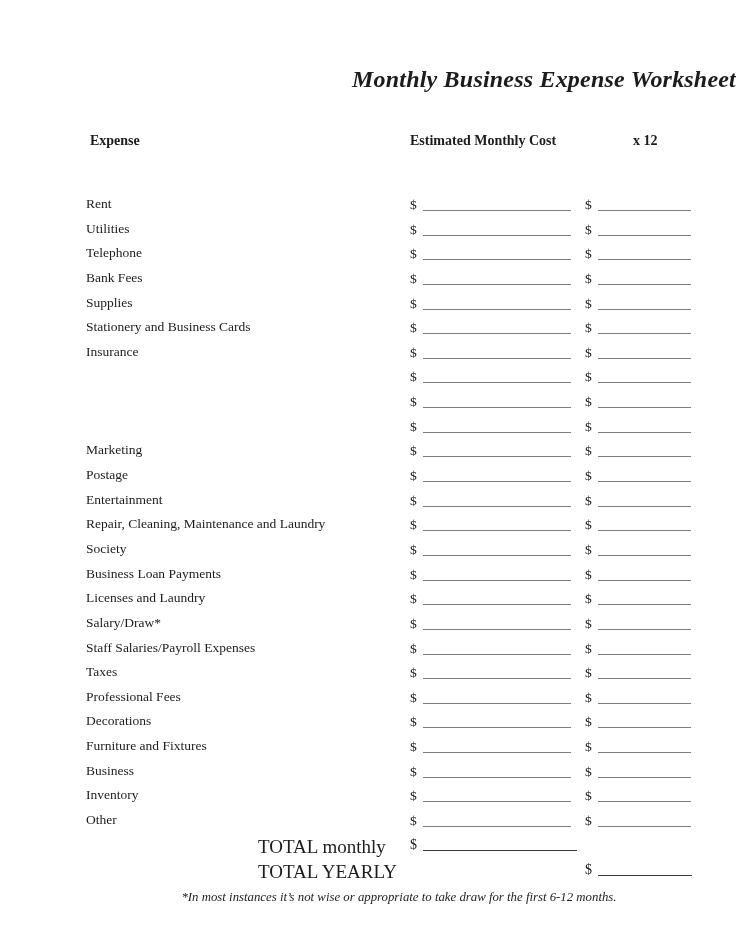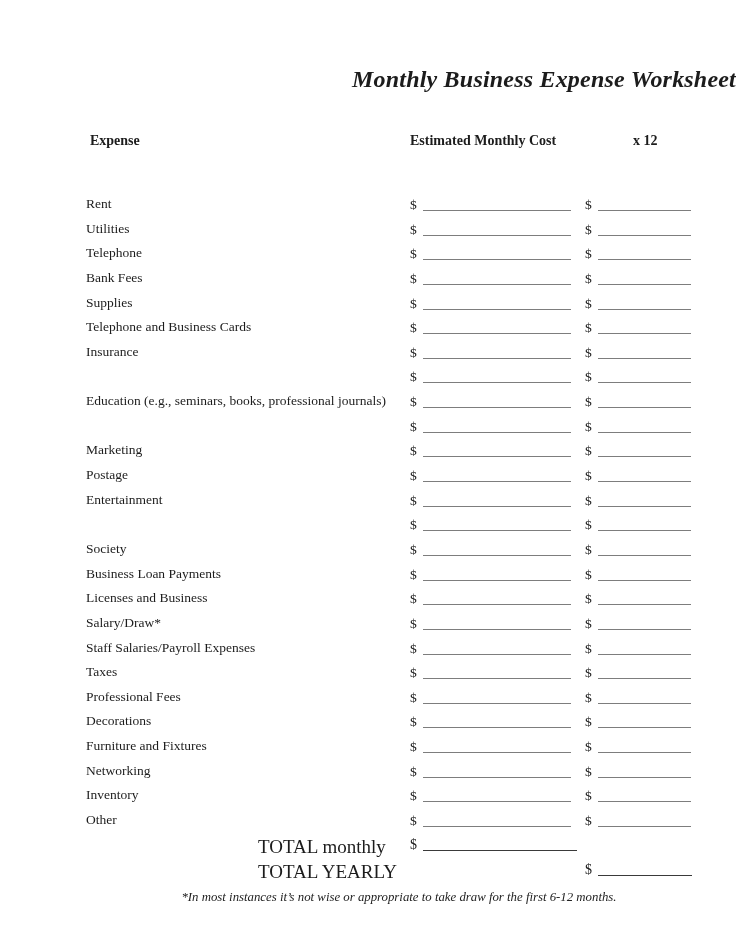--- a/index.html
+++ b/index.html
@@ -136,21 +136,21 @@
       <span class="label">Supplies</span>
       <span class="money monthly">
         <span class="dollar">$</span><span class="blank monthly-blank"></span>
       </span>
       <span class="money yearly">
         <span class="dollar">$</span><span class="blank yearly-blank"></span>
       </span>
     </div>
 
     <div class="row">
-      <span class="label">Telephone and Business Cards</span>
+      <span class="label">Stationery and Business Cards</span>
       <span class="money monthly">
         <span class="dollar">$</span><span class="blank monthly-blank"></span>
       </span>
       <span class="money yearly">
         <span class="dollar">$</span><span class="blank yearly-blank"></span>
       </span>
     </div>
 
     <div class="row">
       <span class="label">Insurance</span>
@@ -165,21 +165,20 @@
     <div class="row">
       <span class="money monthly">
         <span class="dollar">$</span><span class="blank monthly-blank"></span>
       </span>
       <span class="money yearly">
         <span class="dollar">$</span><span class="blank yearly-blank"></span>
       </span>
     </div>
 
     <div class="row">
-      <span class="label">Education (e.g., seminars, books, professional journals)</span>
       <span class="money monthly">
         <span class="dollar">$</span><span class="blank monthly-blank"></span>
       </span>
       <span class="money yearly">
         <span class="dollar">$</span><span class="blank yearly-blank"></span>
       </span>
     </div>
 
     <div class="row">
       <span class="money monthly">
@@ -214,20 +213,21 @@
       <span class="label">Entertainment</span>
       <span class="money monthly">
         <span class="dollar">$</span><span class="blank monthly-blank"></span>
       </span>
       <span class="money yearly">
         <span class="dollar">$</span><span class="blank yearly-blank"></span>
       </span>
     </div>
 
     <div class="row">
+      <span class="label">Repair, Cleaning, Maintenance and Laundry</span>
       <span class="money monthly">
         <span class="dollar">$</span><span class="blank monthly-blank"></span>
       </span>
       <span class="money yearly">
         <span class="dollar">$</span><span class="blank yearly-blank"></span>
       </span>
     </div>
 
     <div class="row">
       <span class="label">Society</span>
@@ -243,21 +243,21 @@
       <span class="label">Business Loan Payments</span>
       <span class="money monthly">
         <span class="dollar">$</span><span class="blank monthly-blank"></span>
       </span>
       <span class="money yearly">
         <span class="dollar">$</span><span class="blank yearly-blank"></span>
       </span>
     </div>
 
     <div class="row">
-      <span class="label">Licenses and Business</span>
+      <span class="label">Licenses and Laundry</span>
       <span class="money monthly">
         <span class="dollar">$</span><span class="blank monthly-blank"></span>
       </span>
       <span class="money yearly">
         <span class="dollar">$</span><span class="blank yearly-blank"></span>
       </span>
     </div>
 
     <div class="row">
       <span class="label">Salary/Draw*</span>
@@ -313,21 +313,21 @@
       <span class="label">Furniture and Fixtures</span>
       <span class="money monthly">
         <span class="dollar">$</span><span class="blank monthly-blank"></span>
       </span>
       <span class="money yearly">
         <span class="dollar">$</span><span class="blank yearly-blank"></span>
       </span>
     </div>
 
     <div class="row">
-      <span class="label">Networking</span>
+      <span class="label">Business</span>
       <span class="money monthly">
         <span class="dollar">$</span><span class="blank monthly-blank"></span>
       </span>
       <span class="money yearly">
         <span class="dollar">$</span><span class="blank yearly-blank"></span>
       </span>
     </div>
 
     <div class="row">
       <span class="label">Inventory</span>

